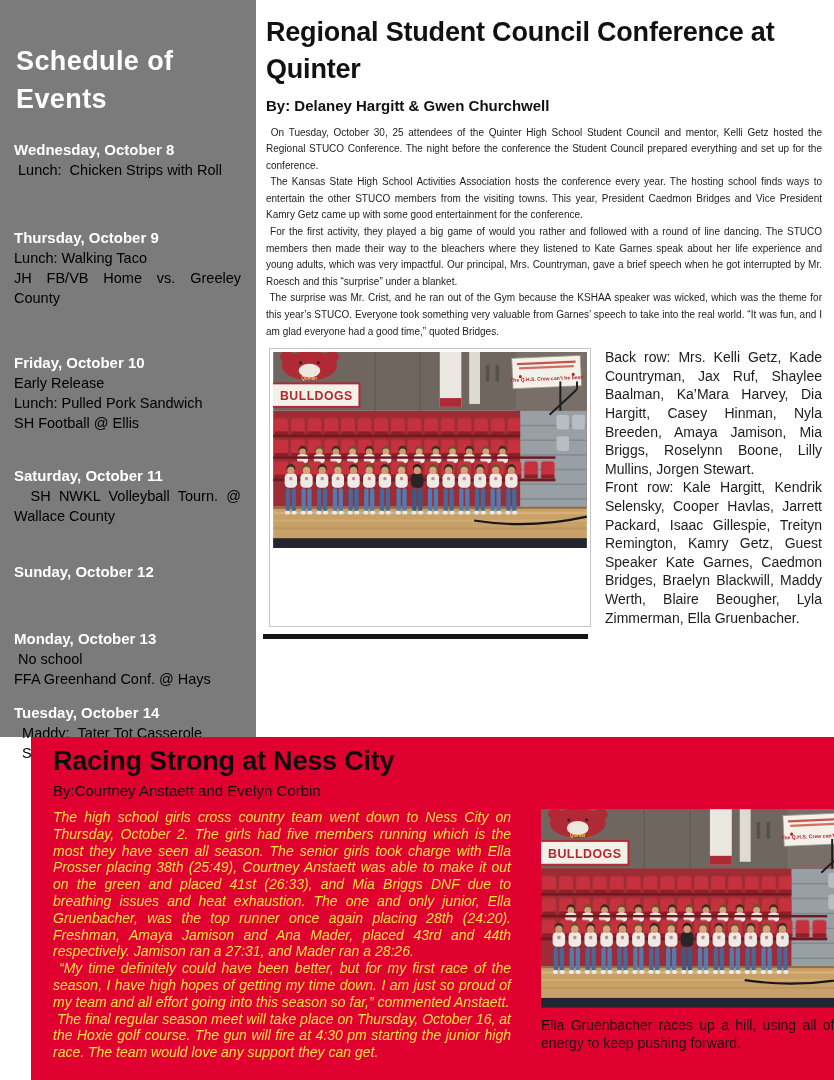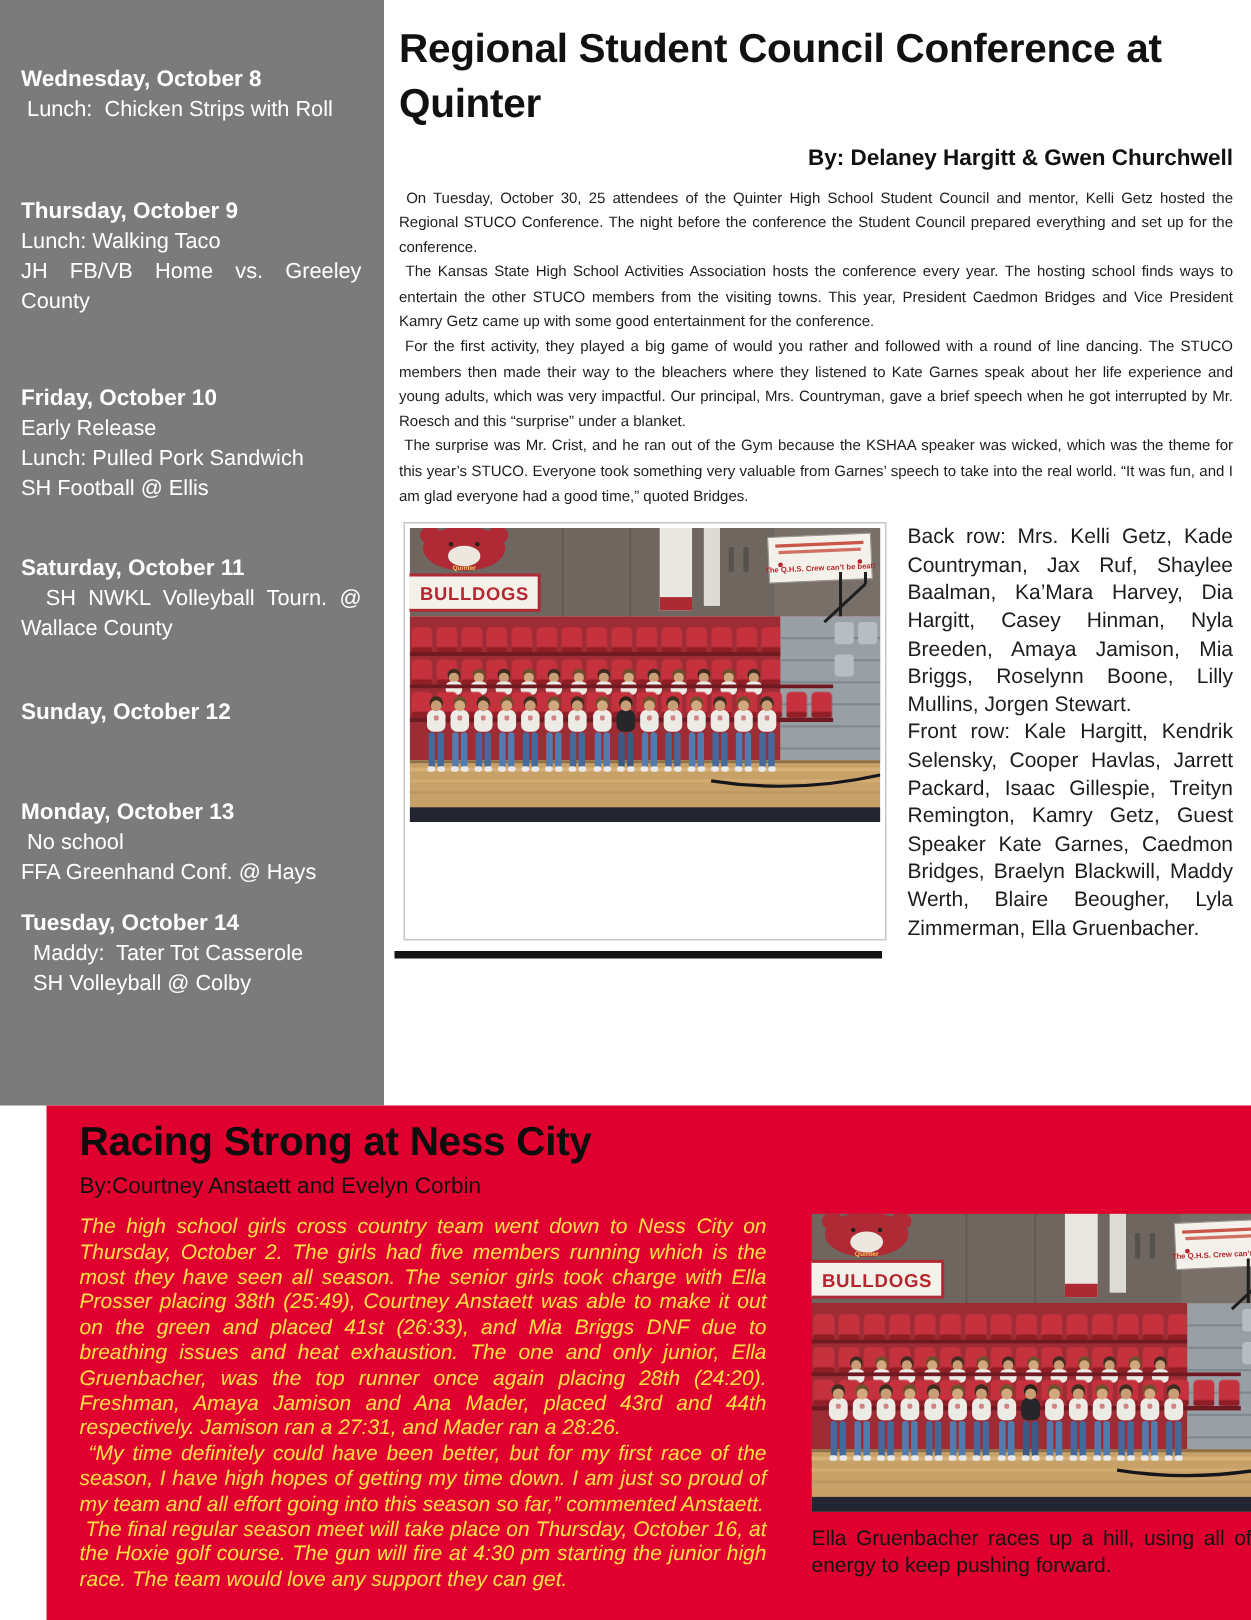--- a/index.html
+++ b/index.html
@@ -4,32 +4,32 @@
 <style>
   html,body{margin:0;padding:0;background:#ffffff;}
   .page{position:relative;width:834px;height:1080px;background:#ffffff;overflow:hidden;
         font-family:"Liberation Sans",sans-serif;color:#1a1a1a;}
 
   
   .sidebar{position:absolute;left:0;top:0;width:256px;height:737px;background:#7b7b7b;
            box-sizing:border-box;padding:42px 15px 0 14px;color:#ffffff;}
   .sidebar-title{font-size:27px;font-weight:bold;line-height:1.42;margin:0 0 20px 2px;letter-spacing:.4px;}
   .event-day{font-weight:bold;font-size:15px;line-height:21px;color:#ffffff;}
-  .event-line{font-size:14.5px;line-height:20px;color:#ffffff;text-align:justify;white-space:pre-wrap;}
+  .event-line{font-size:14.5px;line-height:20px;color:#000000;text-align:justify;white-space:pre-wrap;}
   .events .event-block:nth-child(1){margin-bottom:47px;}
   .events .event-block:nth-child(2){margin-bottom:44px;}
   .events .event-block:nth-child(3){margin-bottom:32px;}
   .events .event-block:nth-child(4){margin-bottom:35px;}
   .events .event-block:nth-child(5){margin-bottom:46px;}
   .events .event-block:nth-child(6){margin-bottom:13px;}
 
   
   .content{position:absolute;left:266px;top:0;width:556px;}
   .article-title{font-size:27px;font-weight:bold;line-height:1.38;margin:14px 0 8px;color:#111;letter-spacing:-.2px;}
-  .byline{font-size:15px;font-weight:bold;margin:0 0 11px;color:#111;text-align:right;}
+  .byline{font-size:15px;font-weight:bold;margin:0 0 11px;color:#111;}
   .body-text p{margin:0;font-size:10px;line-height:16.6px;text-align:justify;
                white-space:pre-wrap;color:#1c1c1c;}
   .photo-row{display:flex;margin-top:8px;}
   .photo-frame{flex:none;background:#fff;border:1px solid #c7c7c7;padding:3px;margin-left:3px;}
   .photo-frame svg{display:block;width:314px;height:196px;}
   .caption{margin-left:14px;flex:1;}
   .caption p{margin:0;font-size:14px;line-height:18.6px;text-align:justify;color:#1c1c1c;}
   .divider{width:325px;height:5px;background:#141414;margin:7px 0 0 -3px;}
 
   
@@ -172,20 +172,21 @@
     <use href="#pf" x="211" y="120"></use>
         <use href="#pf2" x="227" y="120"></use>
         <use href="#pf" x="243" y="120"></use>
   </g>
 </defs>
 </svg>
 
 <div class="page">
 
   <aside class="sidebar">
+    <h2 class="sidebar-title">Schedule of Events</h2>
     <div class="events">
       <div class="event-block">
         <div class="event-day">Wednesday, October 8</div>
         <div class="event-line"> Lunch:  Chicken Strips with Roll</div>
       </div>
       <div class="event-block">
         <div class="event-day">Thursday, October 9</div>
         <div class="event-line">Lunch: Walking Taco</div>
         <div class="event-line">JH FB/VB Home vs. Greeley County</div>
       </div>

